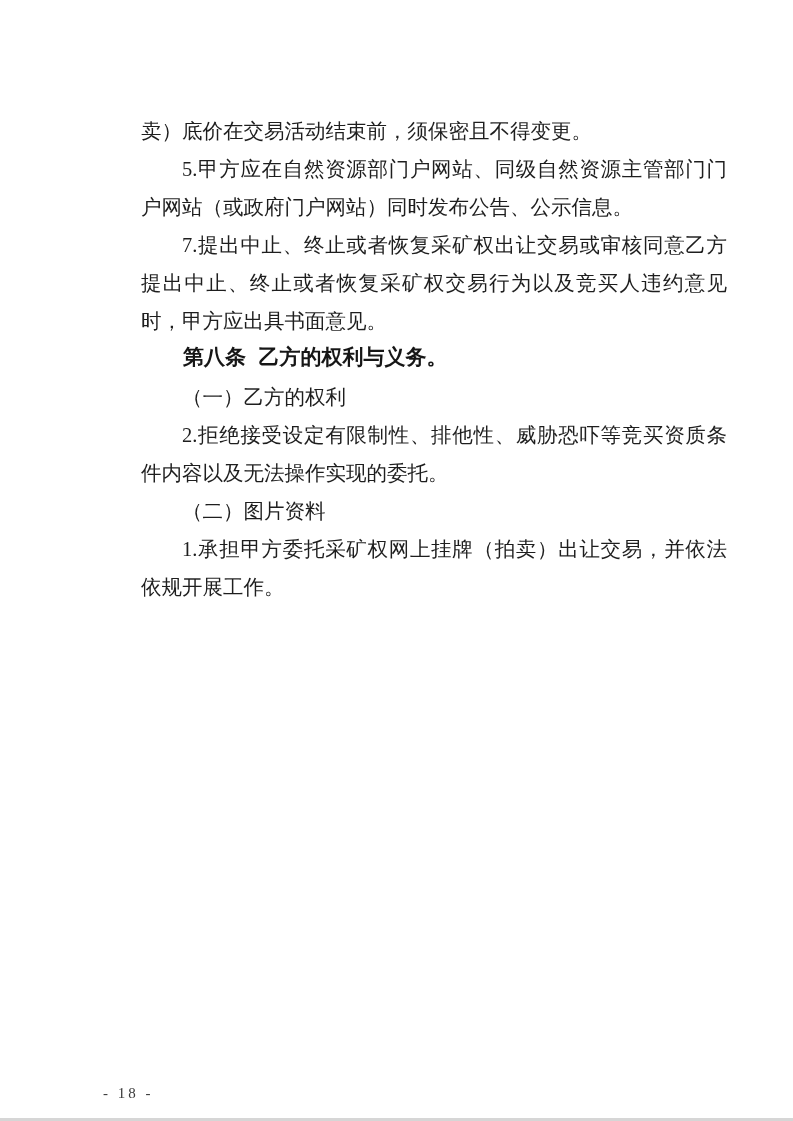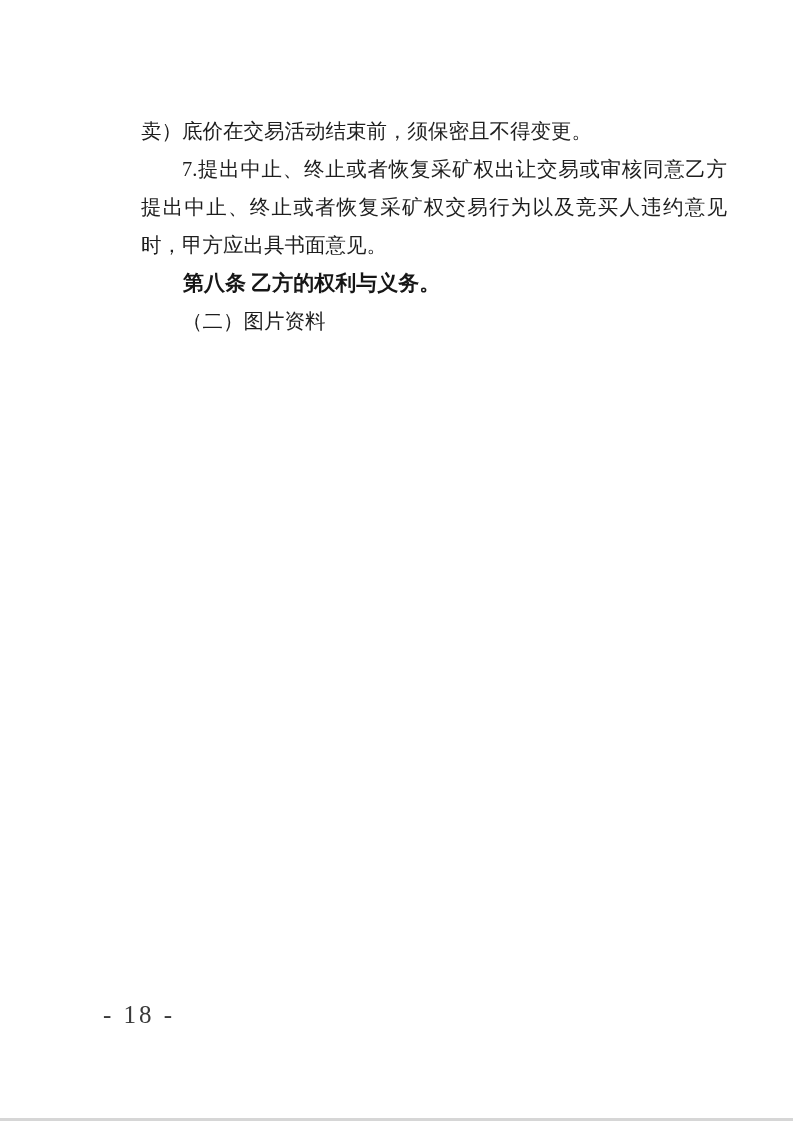--- a/index.html
+++ b/index.html
@@ -31,50 +31,54 @@
   }
   .content p {
     margin: 0;
     padding: 0;
     text-indent: 2em;
   }
   .content p.continuation {
     text-indent: 0;
   }
   .content p.heading {
-    font-family: Liberation Serif, serif;
+    font-family: Liberation Mono, monospace;
     font-weight: bold;
     font-size: 21px;
     color: #161616;
   }
   .footer {
     position: absolute;
     left: 103px;
-    top: 1001px;
+    top: 1085px;
     font-family: "Liberation Serif", "DejaVu Serif", serif;
-    font-size: 25px;
+    font-size: 15px;
     color: #3a3a3a;
     letter-spacing: 3px;
   }
   .bottom-edge {
     position: absolute;
     left: 0;
     bottom: 0;
     width: 100%;
     height: 3px;
     background: #d6d6d6;
   }
 </style>
 </head>
 <body>
 
 <div class="page">
   <div class="content" id="document-content">
       <p class="continuation">卖）底价在交易活动结束前，须保密且不得变更。</p>
+      <p>5.甲方应在自然资源部门户网站、同级自然资源主管部门门户网站（或政府门户网站）同时发布公告、公示信息。</p>
       <p>7.提出中止、终止或者恢复采矿权出让交易或审核同意乙方提出中止、终止或者恢复采矿权交易行为以及竞买人违约意见时，甲方应出具书面意见。</p>
       <p class="heading">第八条 乙方的权利与义务。</p>
+      <p>（一）乙方的权利</p>
+      <p>2.拒绝接受设定有限制性、排他性、威胁恐吓等竞买资质条件内容以及无法操作实现的委托。</p>
       <p>（二）图片资料</p>
+      <p>1.承担甲方委托采矿权网上挂牌（拍卖）出让交易，并依法依规开展工作。</p>
     </div>
   <div class="footer">
     <span>- 18 -</span>
   </div>
   <div class="bottom-edge"></div>
 </div>
 
 </body></html>

